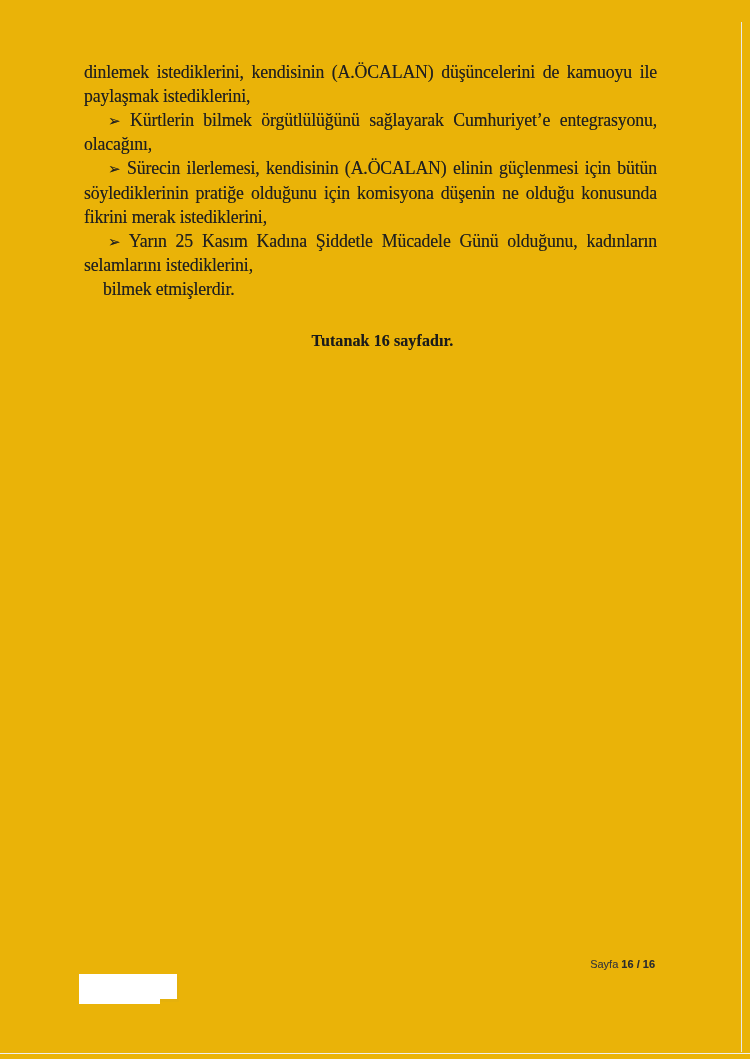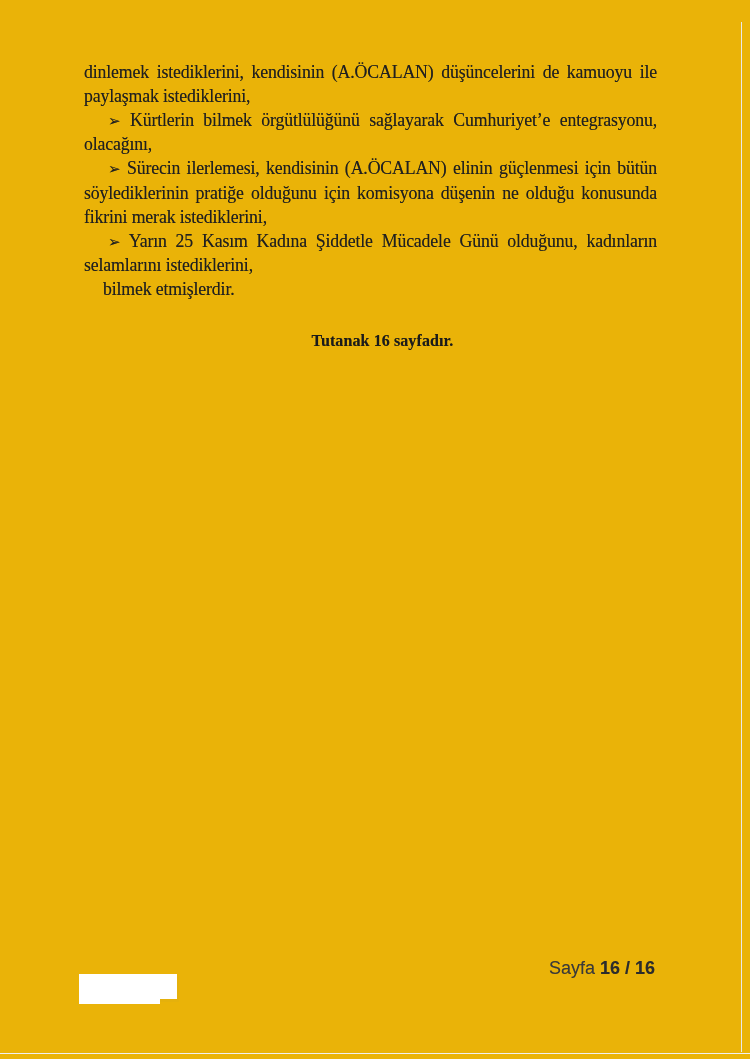--- a/index.html
+++ b/index.html
@@ -84,21 +84,21 @@
     text-align: center;
     transform: translateX(12px);
     color: #1b1b1b;
     letter-spacing: 0.1px;
   }
   .footer {
     position: absolute;
     top: 958px;
     right: 95px;
     font-family: "Liberation Sans", sans-serif;
-    font-size: 18px;
+    font-size: 11px;
     color: #3a3a3a;
     text-shadow: 0 0 0.4px rgba(58,58,58,0.4);
     white-space: nowrap;
   }
   .footer .page-num {
     font-weight: bold;
     color: #2c2c2c;
   }
 </style>
 </head>

